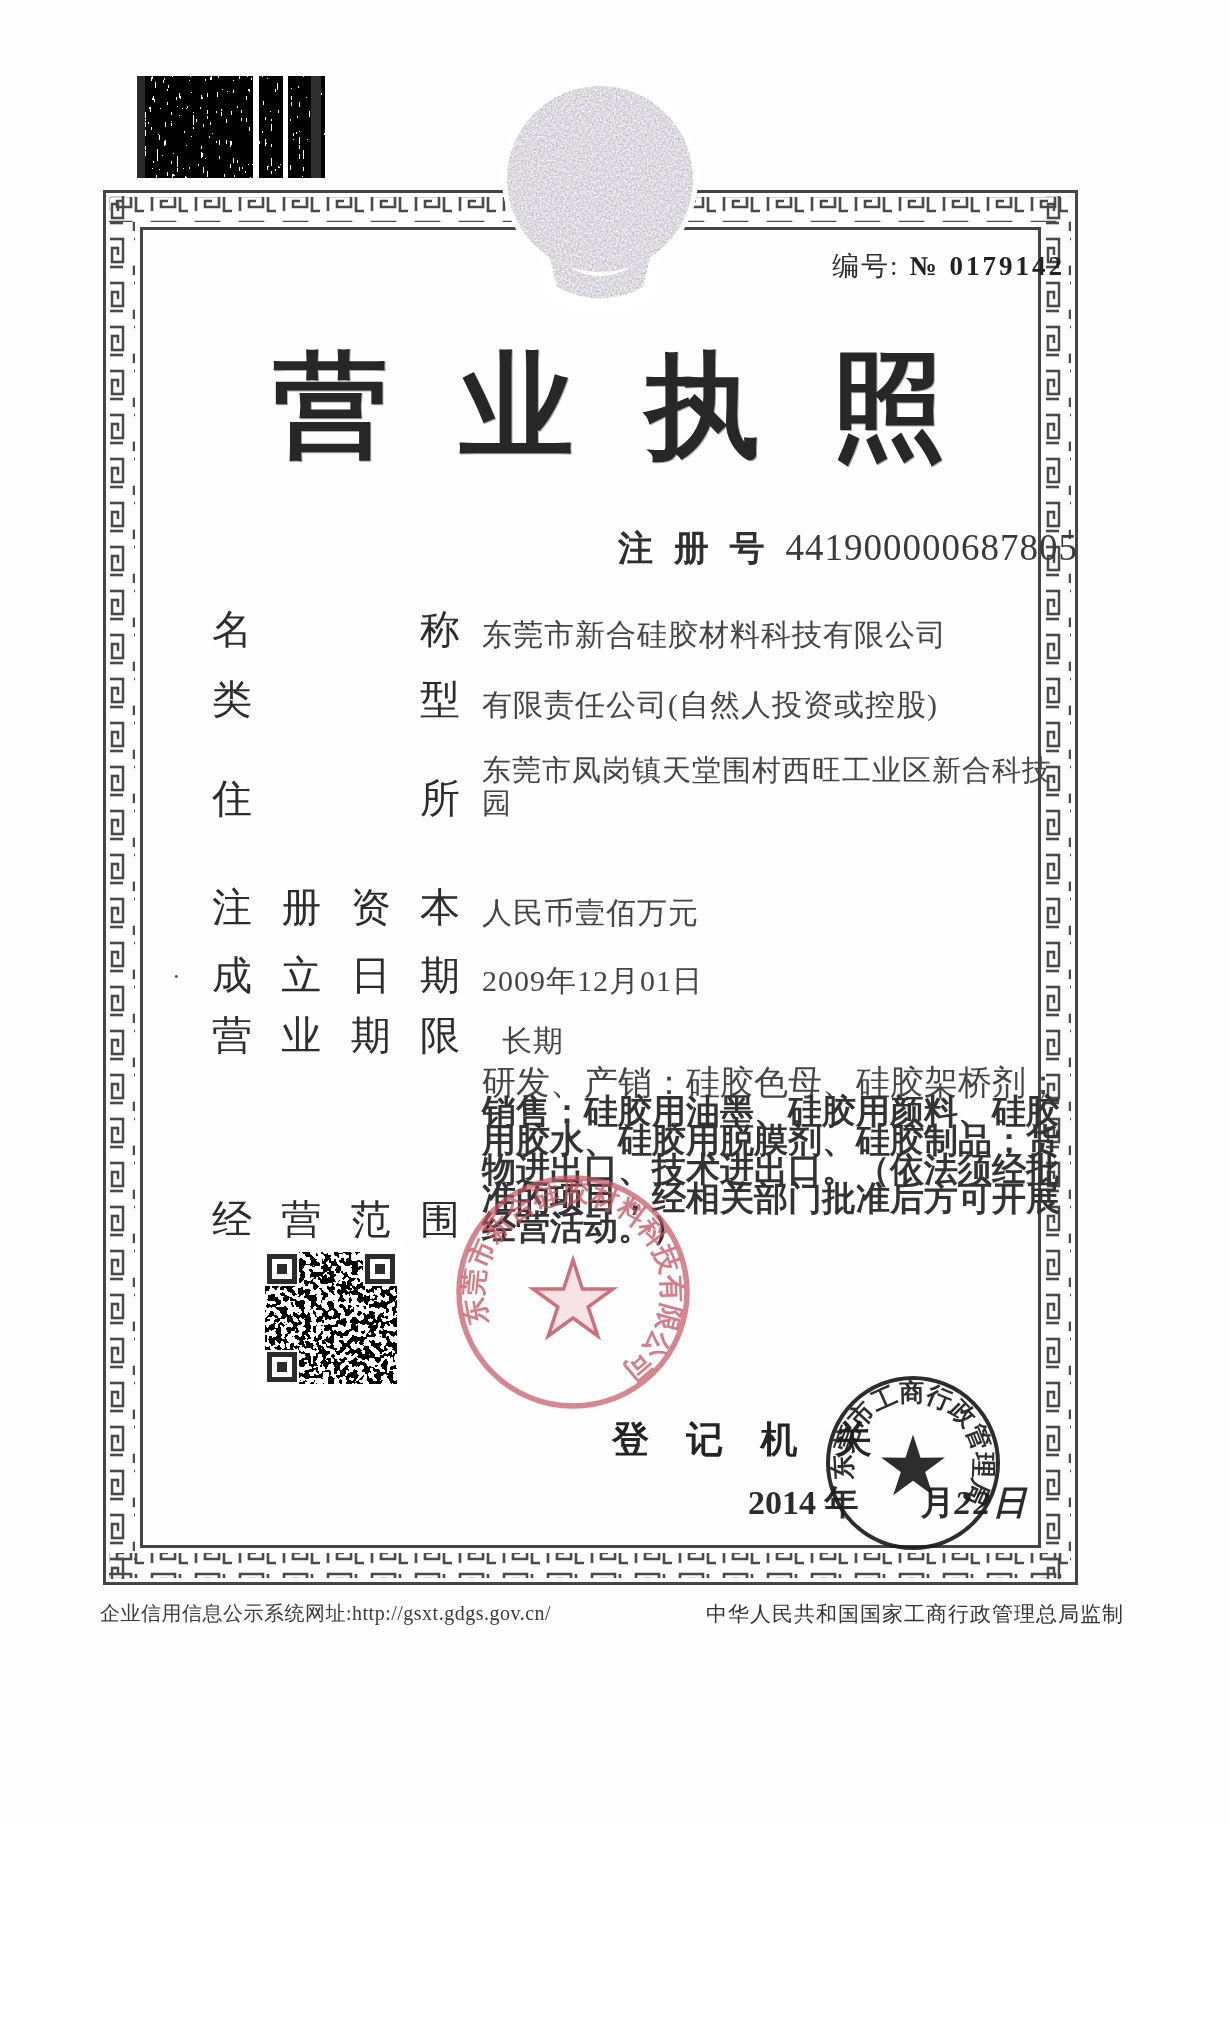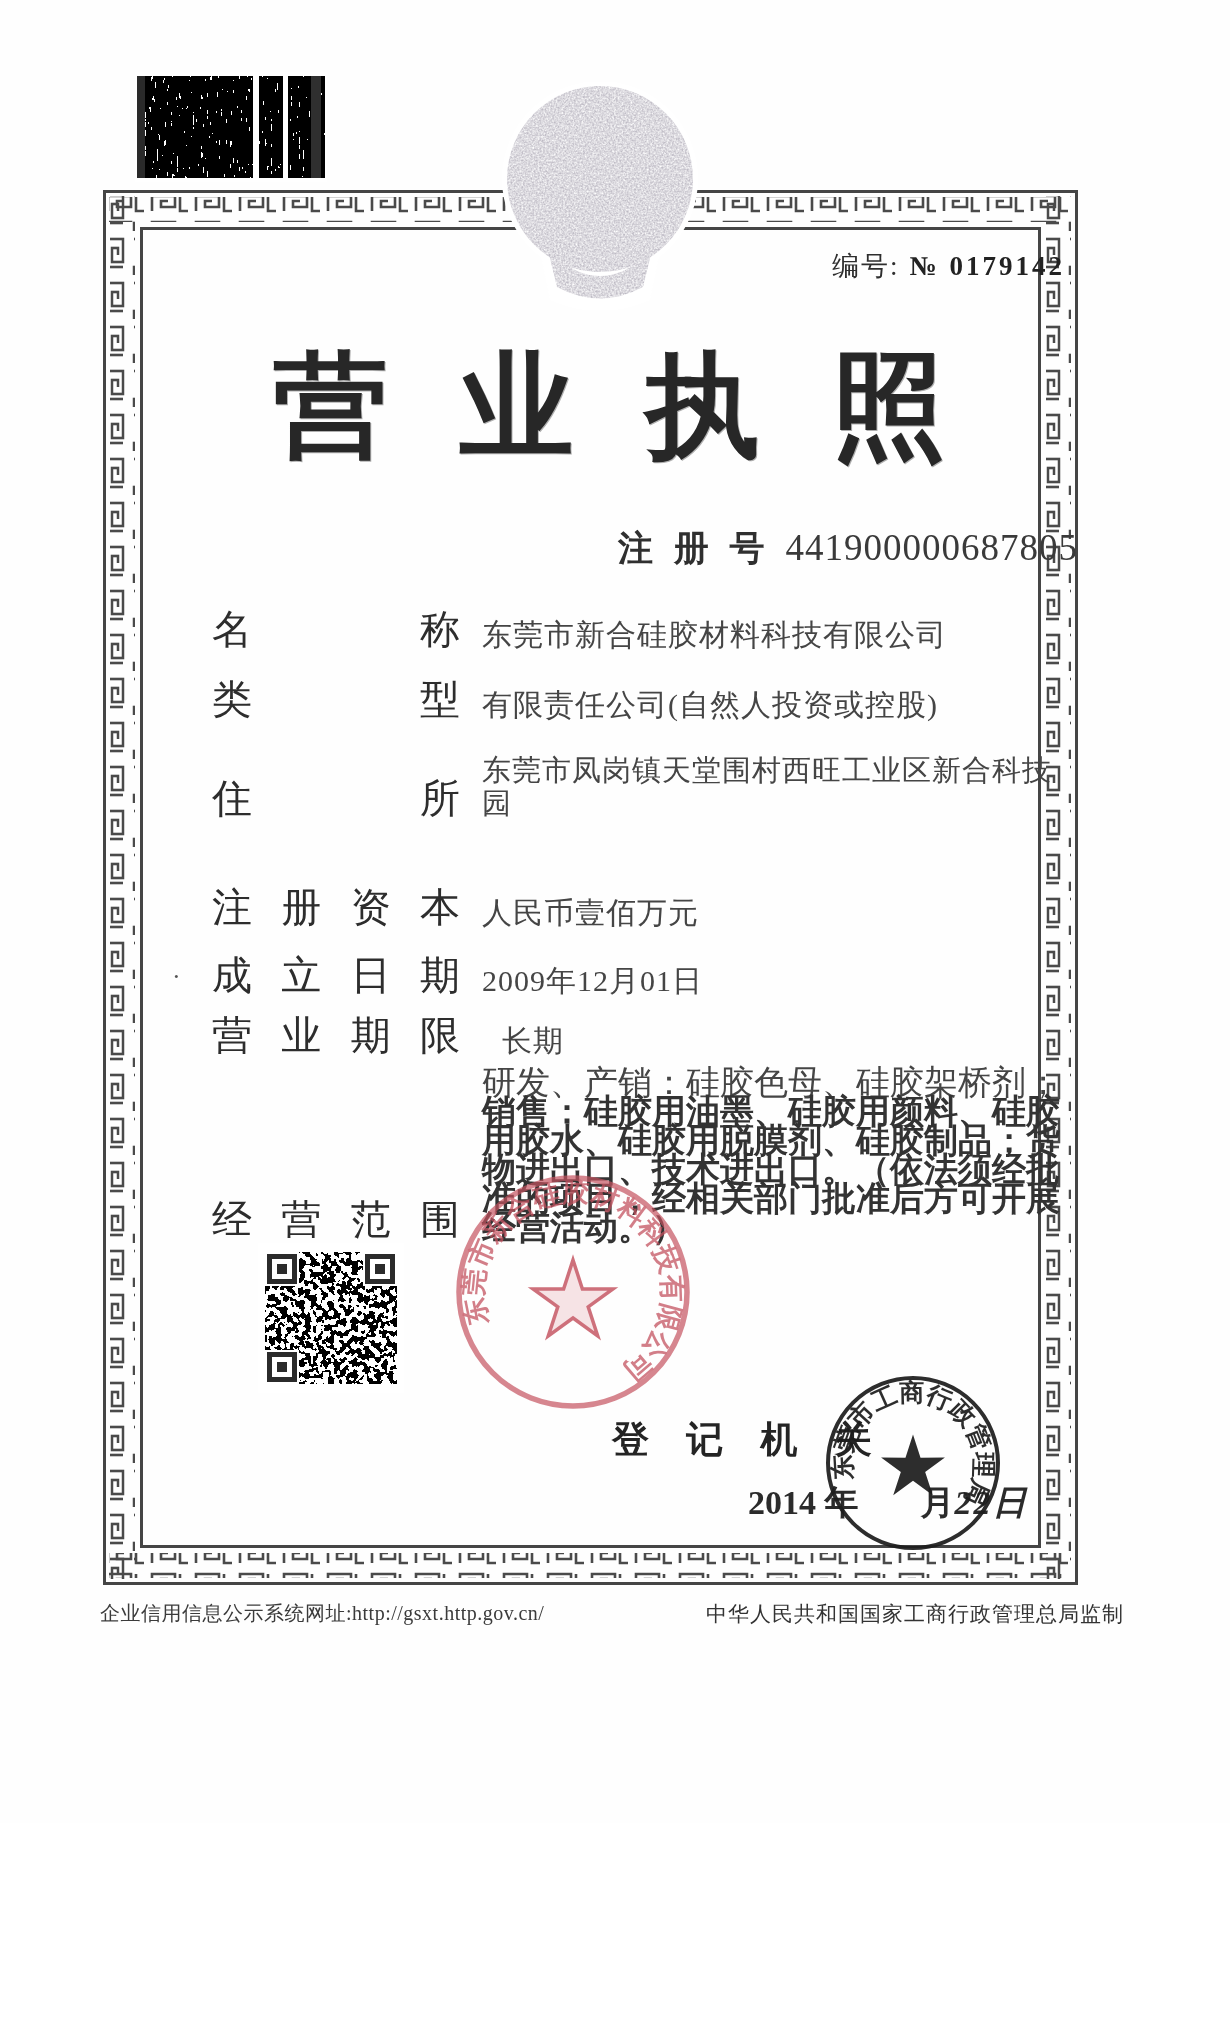--- a/index.html
+++ b/index.html
@@ -195,16 +195,16 @@
     <defs>
       <path id="blkArc" d="M35.1,111 A62,62 0 1 1 138.8,138.8" fill="none"></path>
     </defs>
     <circle cx="95" cy="95" r="85" fill="none" stroke="#1c1c1c" stroke-width="4"></circle>
     <text font-size="25" font-weight="bold" fill="#1c1c1c" font-family="'Liberation Serif',serif">
       <textPath href="#blkArc" startOffset="0">东莞市工商行政管理局</textPath>
     </text>
     <path transform="translate(95,100) scale(0.8)" d="M0,-42 L9.4,-12.9 L39.9,-13 L15.2,4.9 L24.7,34 L0,16 L-24.7,34 L-15.2,4.9 L-39.9,-13 L-9.4,-12.9 Z" fill="#1c1c1c" stroke="none"></path>
   </svg>
 
-  <div class="abs footL">企业信用信息公示系统网址:http://gsxt.http.gov.cn/</div>
+  <div class="abs footL">企业信用信息公示系统网址:http://gsxt.gdgs.gov.cn/</div>
   <div class="abs footR">中华人民共和国国家工商行政管理总局监制</div>
 
 </div>
 
 </body></html>

